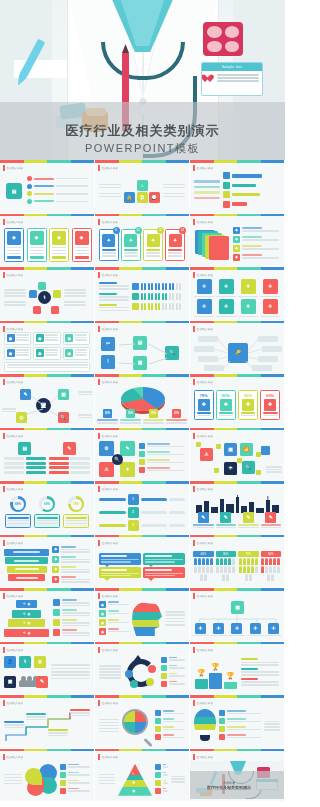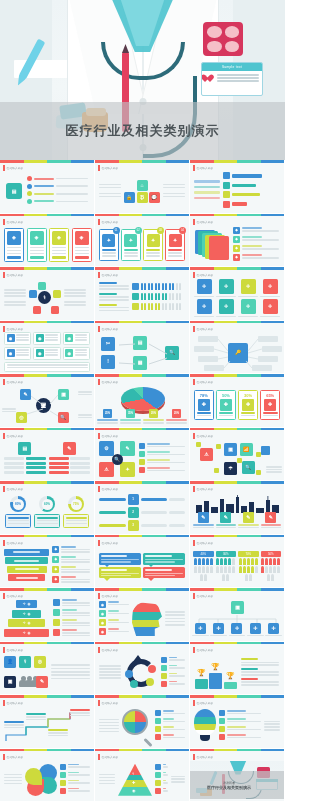--- a/index.html
+++ b/index.html
@@ -148,20 +148,21 @@
     </div>
   </div>
 
   <div class="sup2"></div>
   <div class="sup1"></div>
   <div class="sup3"></div>
   <div class="sup4"></div>
 
   <div class="titleband"></div>
   <div class="hero-title">医疗行业及相关类别演示</div>
+  <div class="hero-sub">POWERPOINT模板</div>
 </div>
 
 <div class="grid" id="grid">
   <div class="slide">
     <div class="stripe">
       <i style="background:#f4615c"></i>
         <i style="background:#d6e03d"></i>
         <i style="background:#4fd1b4"></i>
         <i style="background:#3b8fd4"></i>
     </div>

